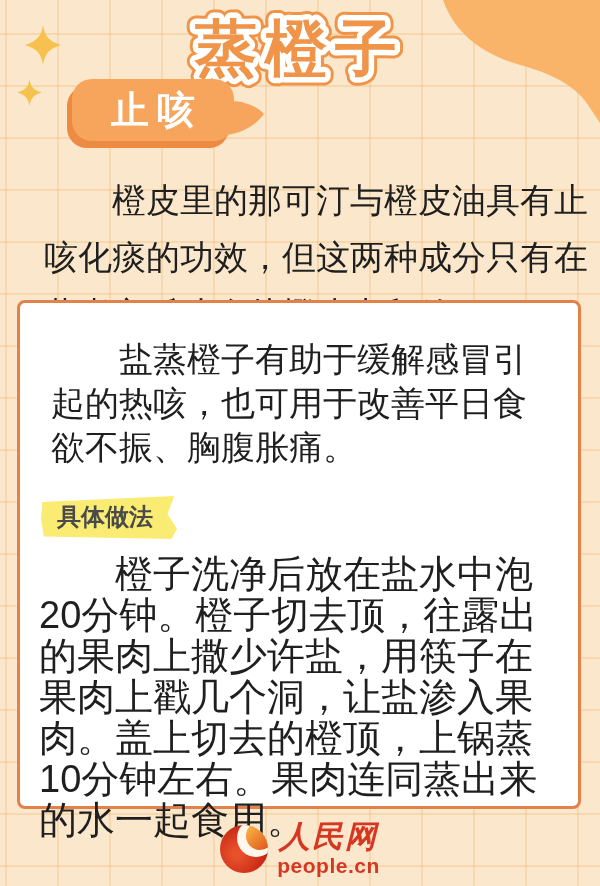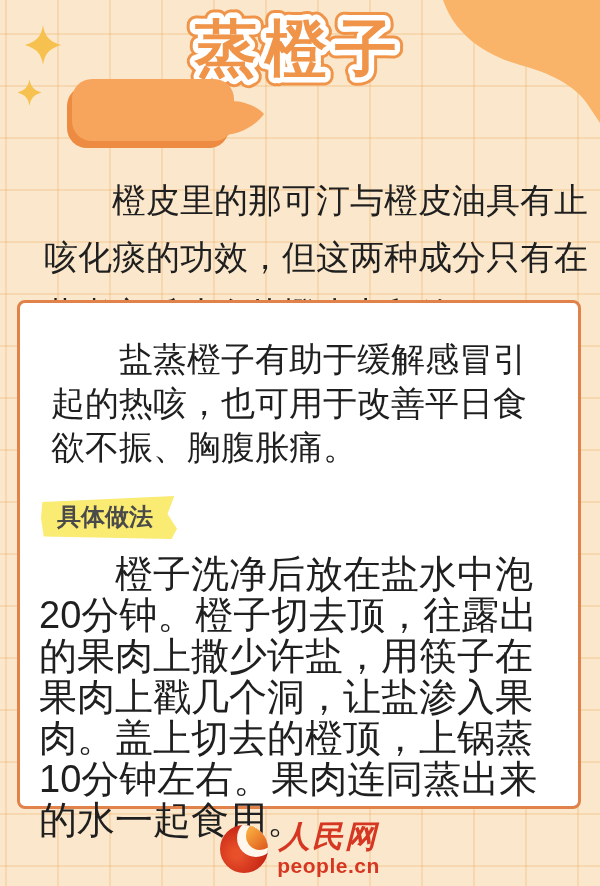--- a/index.html
+++ b/index.html
@@ -103,20 +103,21 @@
   <path d="M20 0 C22 12 26 16 38 20 C26 24 22 28 20 40 C18 28 14 24 2 20 C14 16 18 12 20 0 Z" fill="#F6C14E"></path>
 </svg>
 
 <svg class="title-svg" width="430" height="88" viewBox="0 0 430 88">
   <text class="t-ring" x="215" y="66">蒸橙子</text>
   <text class="t-white" x="215" y="66">蒸橙子</text>
   <text class="t-fill" x="215" y="66">蒸橙子</text>
 </svg>
 
 <div class="badge">
+  <span class="badge-label">止咳</span>
   <svg class="badge-tail" width="42" height="38" viewBox="0 0 42 38" aria-hidden="true">
     <path d="M0 2 C16 -2 34 6 41 14 C30 29 13 35 0 35 Z" fill="#F7A55C"></path>
   </svg>
 </div>
 
 <p class="intro">橙皮里的那可汀与橙皮油具有止咳化痰的功效，但这两种成分只有在蒸煮之后才会从橙皮中释放。</p>
 
 <div class="card">
   <p class="benefit">盐蒸橙子有助于缓解感冒引起的热咳，也可用于改善平日食欲不振、胸腹胀痛。</p>
   <span class="method-label">具体做法</span>

